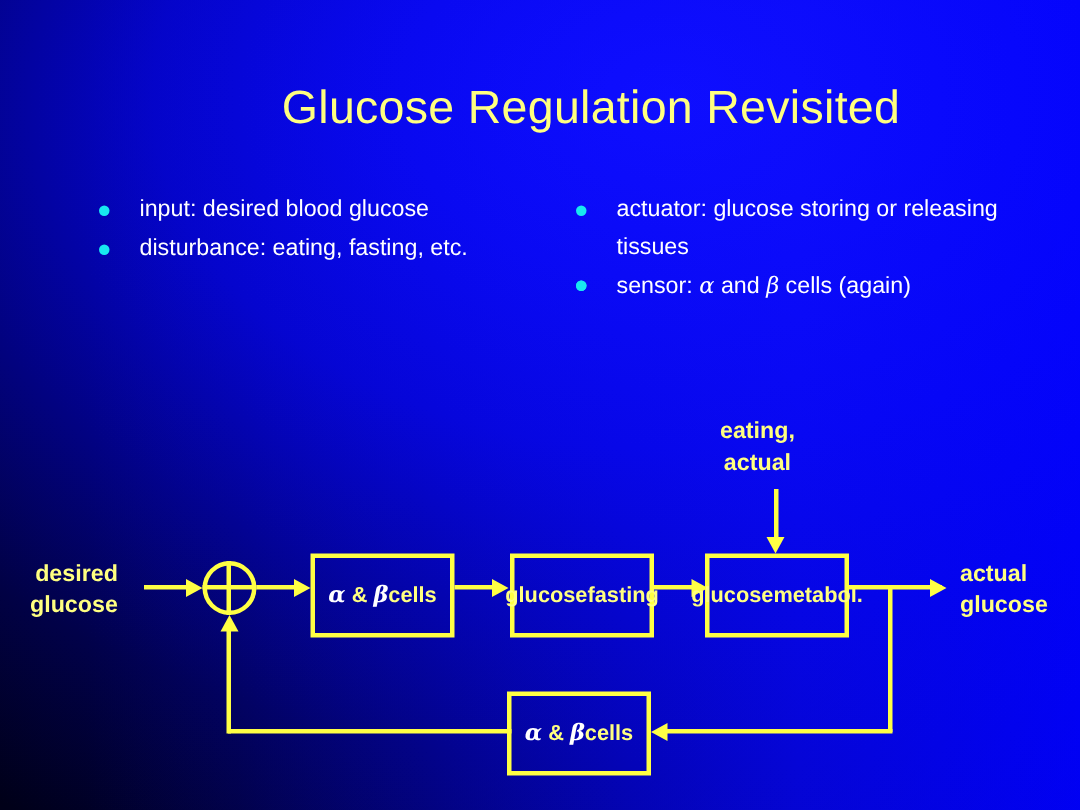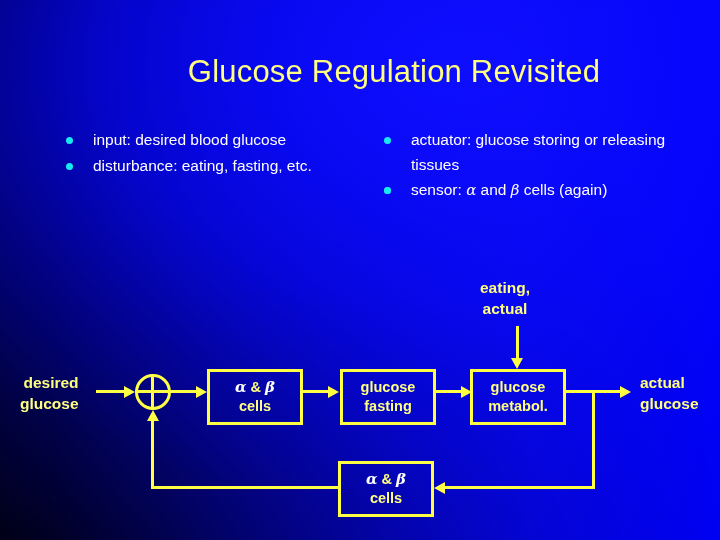--- a/index.html
+++ b/index.html
@@ -85,21 +85,21 @@
   }
   .box {
     position: absolute;
     border: 3px solid #ffff44;
     box-sizing: border-box;
     color: #ffff80;
     font-size: 14.5px;
     line-height: 19px;
     text-align: center;
     display: flex;
-    flex-direction: column;
+    flex-direction: row;
     align-items: center;
     justify-content: center;
     background: transparent;
   }
   .box .grk { color: #ffffff; }
   .line {
     position: absolute;
     background: #ffff44;
   }
   .hline { height: 3px; }

